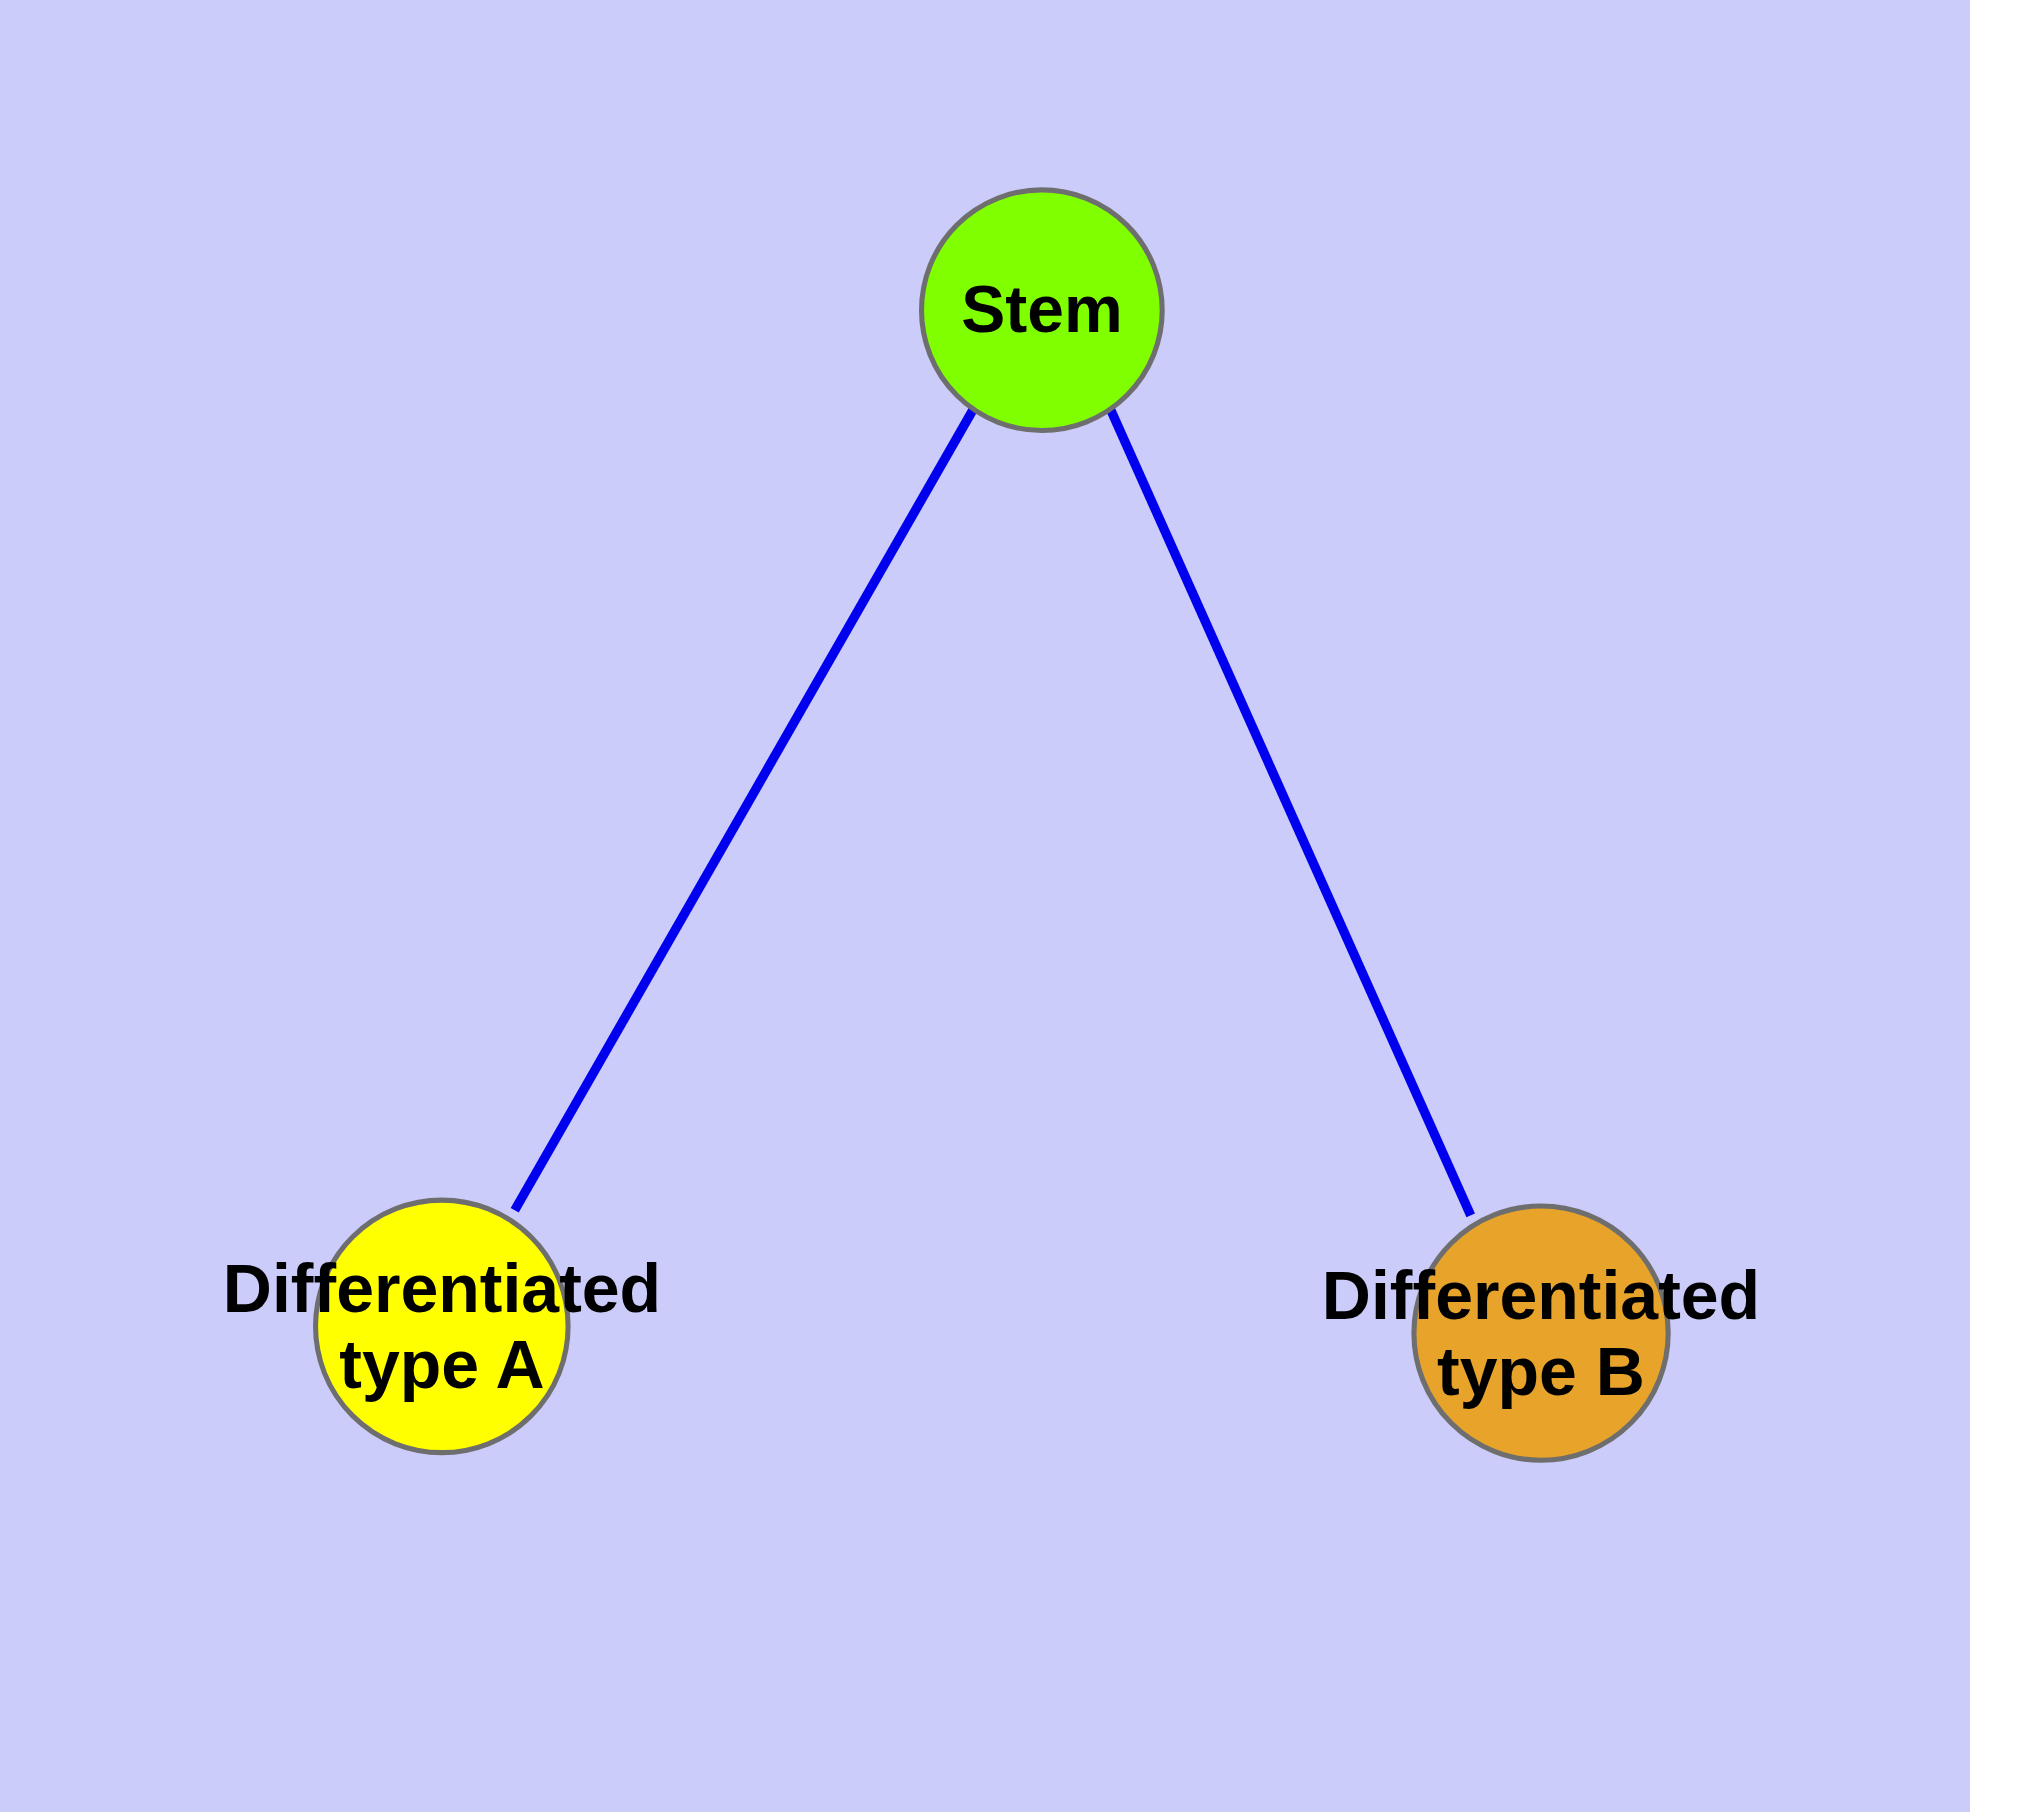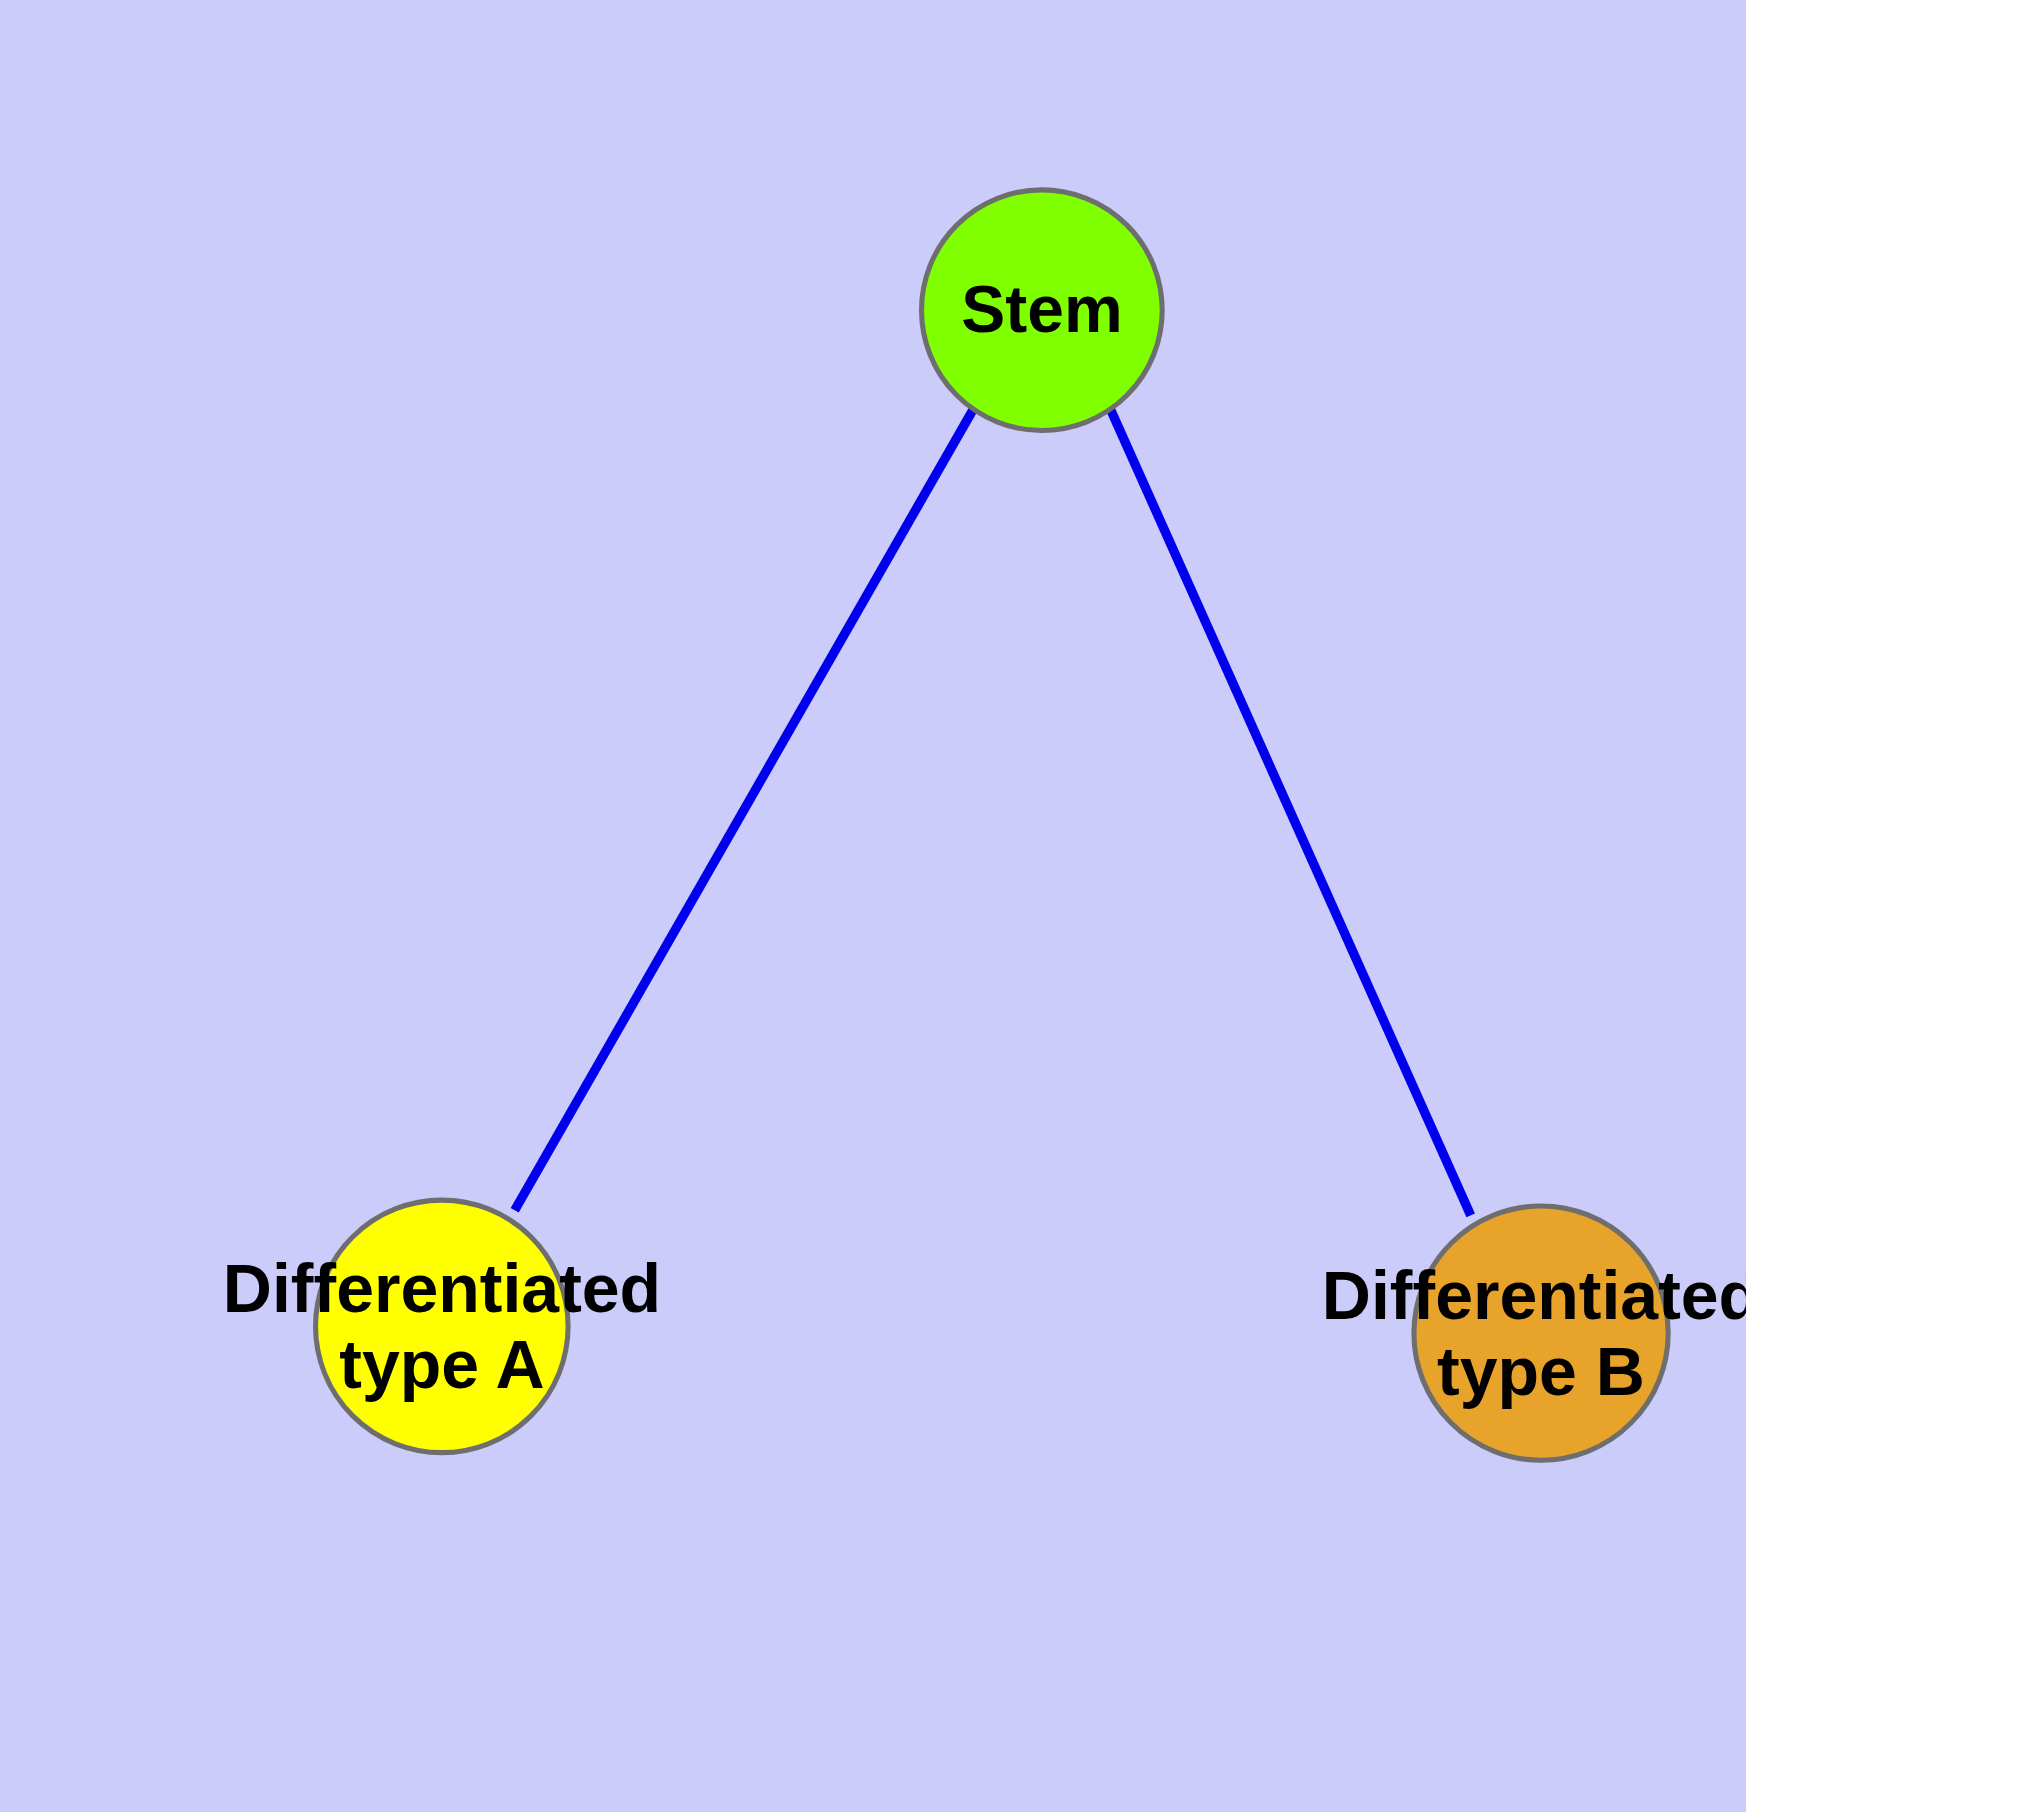--- a/index.html
+++ b/index.html
@@ -46,21 +46,21 @@
   }
   #label-type-b {
     left: 1541px;
     top: 1333px;
     font-size: 68px;
   }
 </style>
 </head>
 <body>
 
-<div id="canvas" style="background: rgb(204, 204, 250); width: 1746px; height: 1812px;">
+<div id="canvas" style="background: rgb(204, 204, 250); width: 1970px; height: 1812px;">
 
   <svg id="graph-svg" viewBox="0 0 2384 2138" xmlns="http://www.w3.org/2000/svg">
 
     <g>
       <line x1="1148" y1="483" x2="607" y2="1428" stroke="#0000ee" stroke-width="11" stroke-linecap="butt"></line>
       <line x1="1310" y1="483" x2="1735" y2="1434" stroke="#0000ee" stroke-width="11" stroke-linecap="butt"></line>
     </g>
 
     <g>
       <circle cx="1229" cy="366" r="142" fill="#7fff00" stroke="#6e6e6e" stroke-width="6"></circle>

